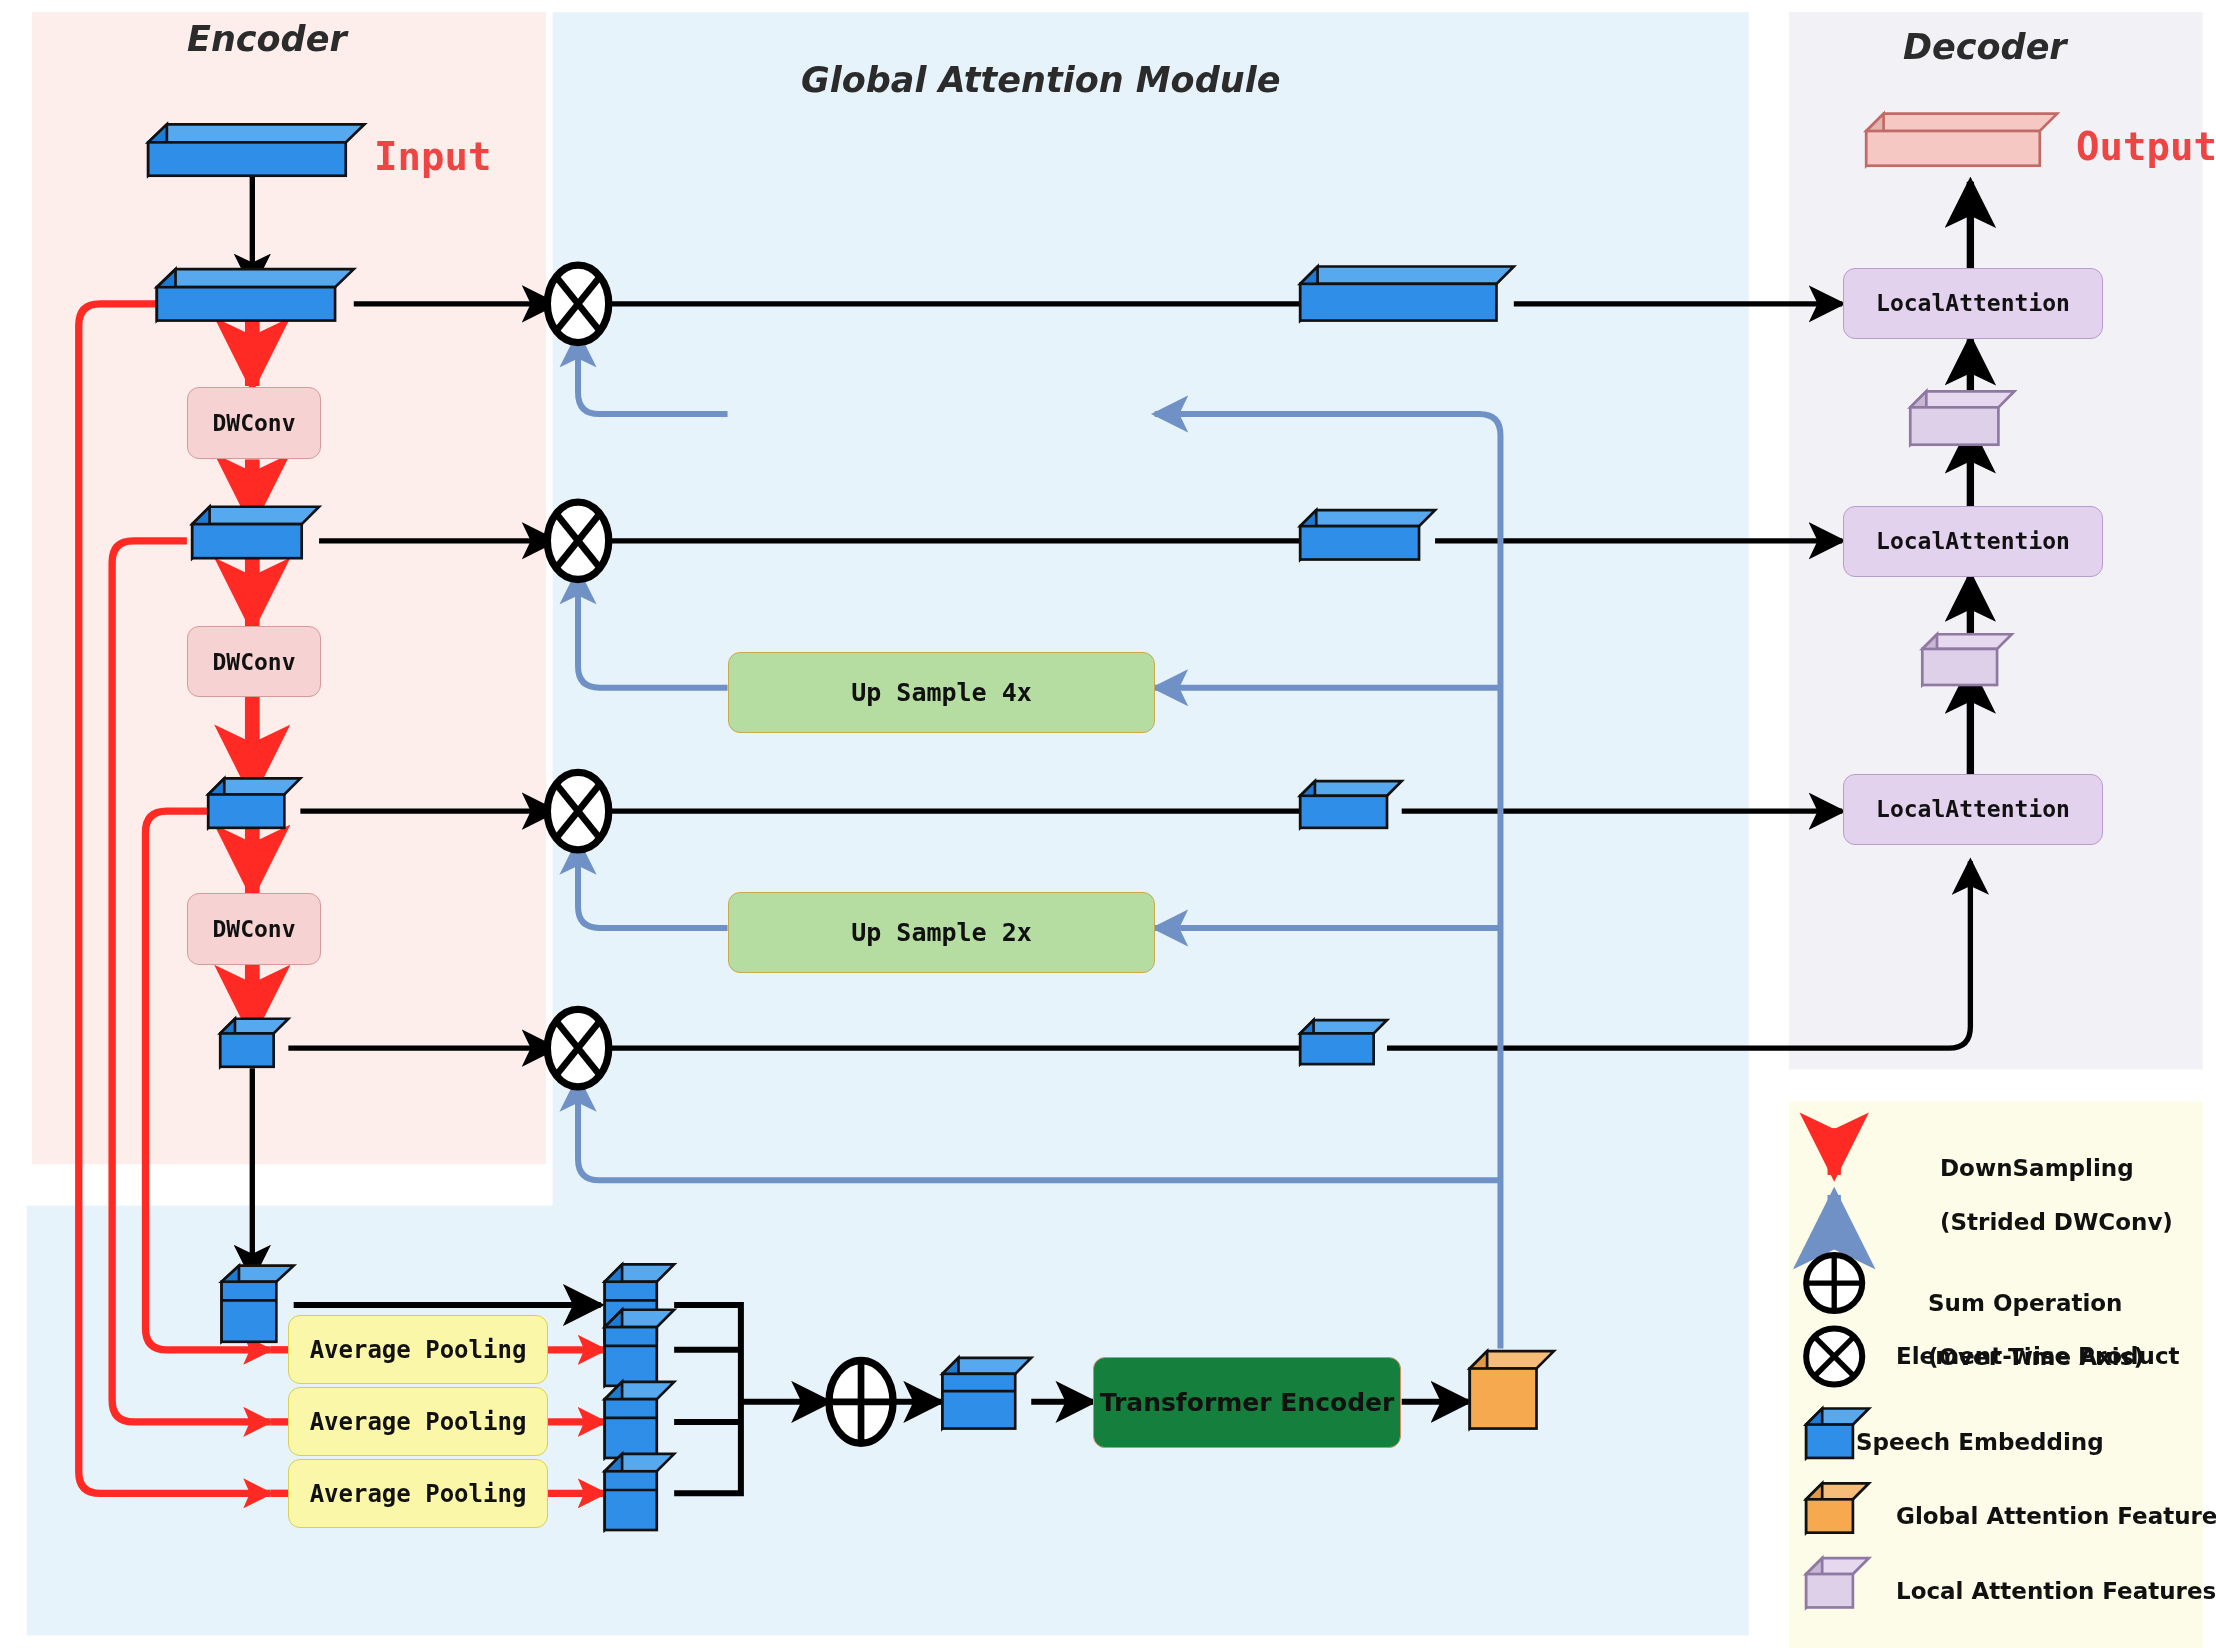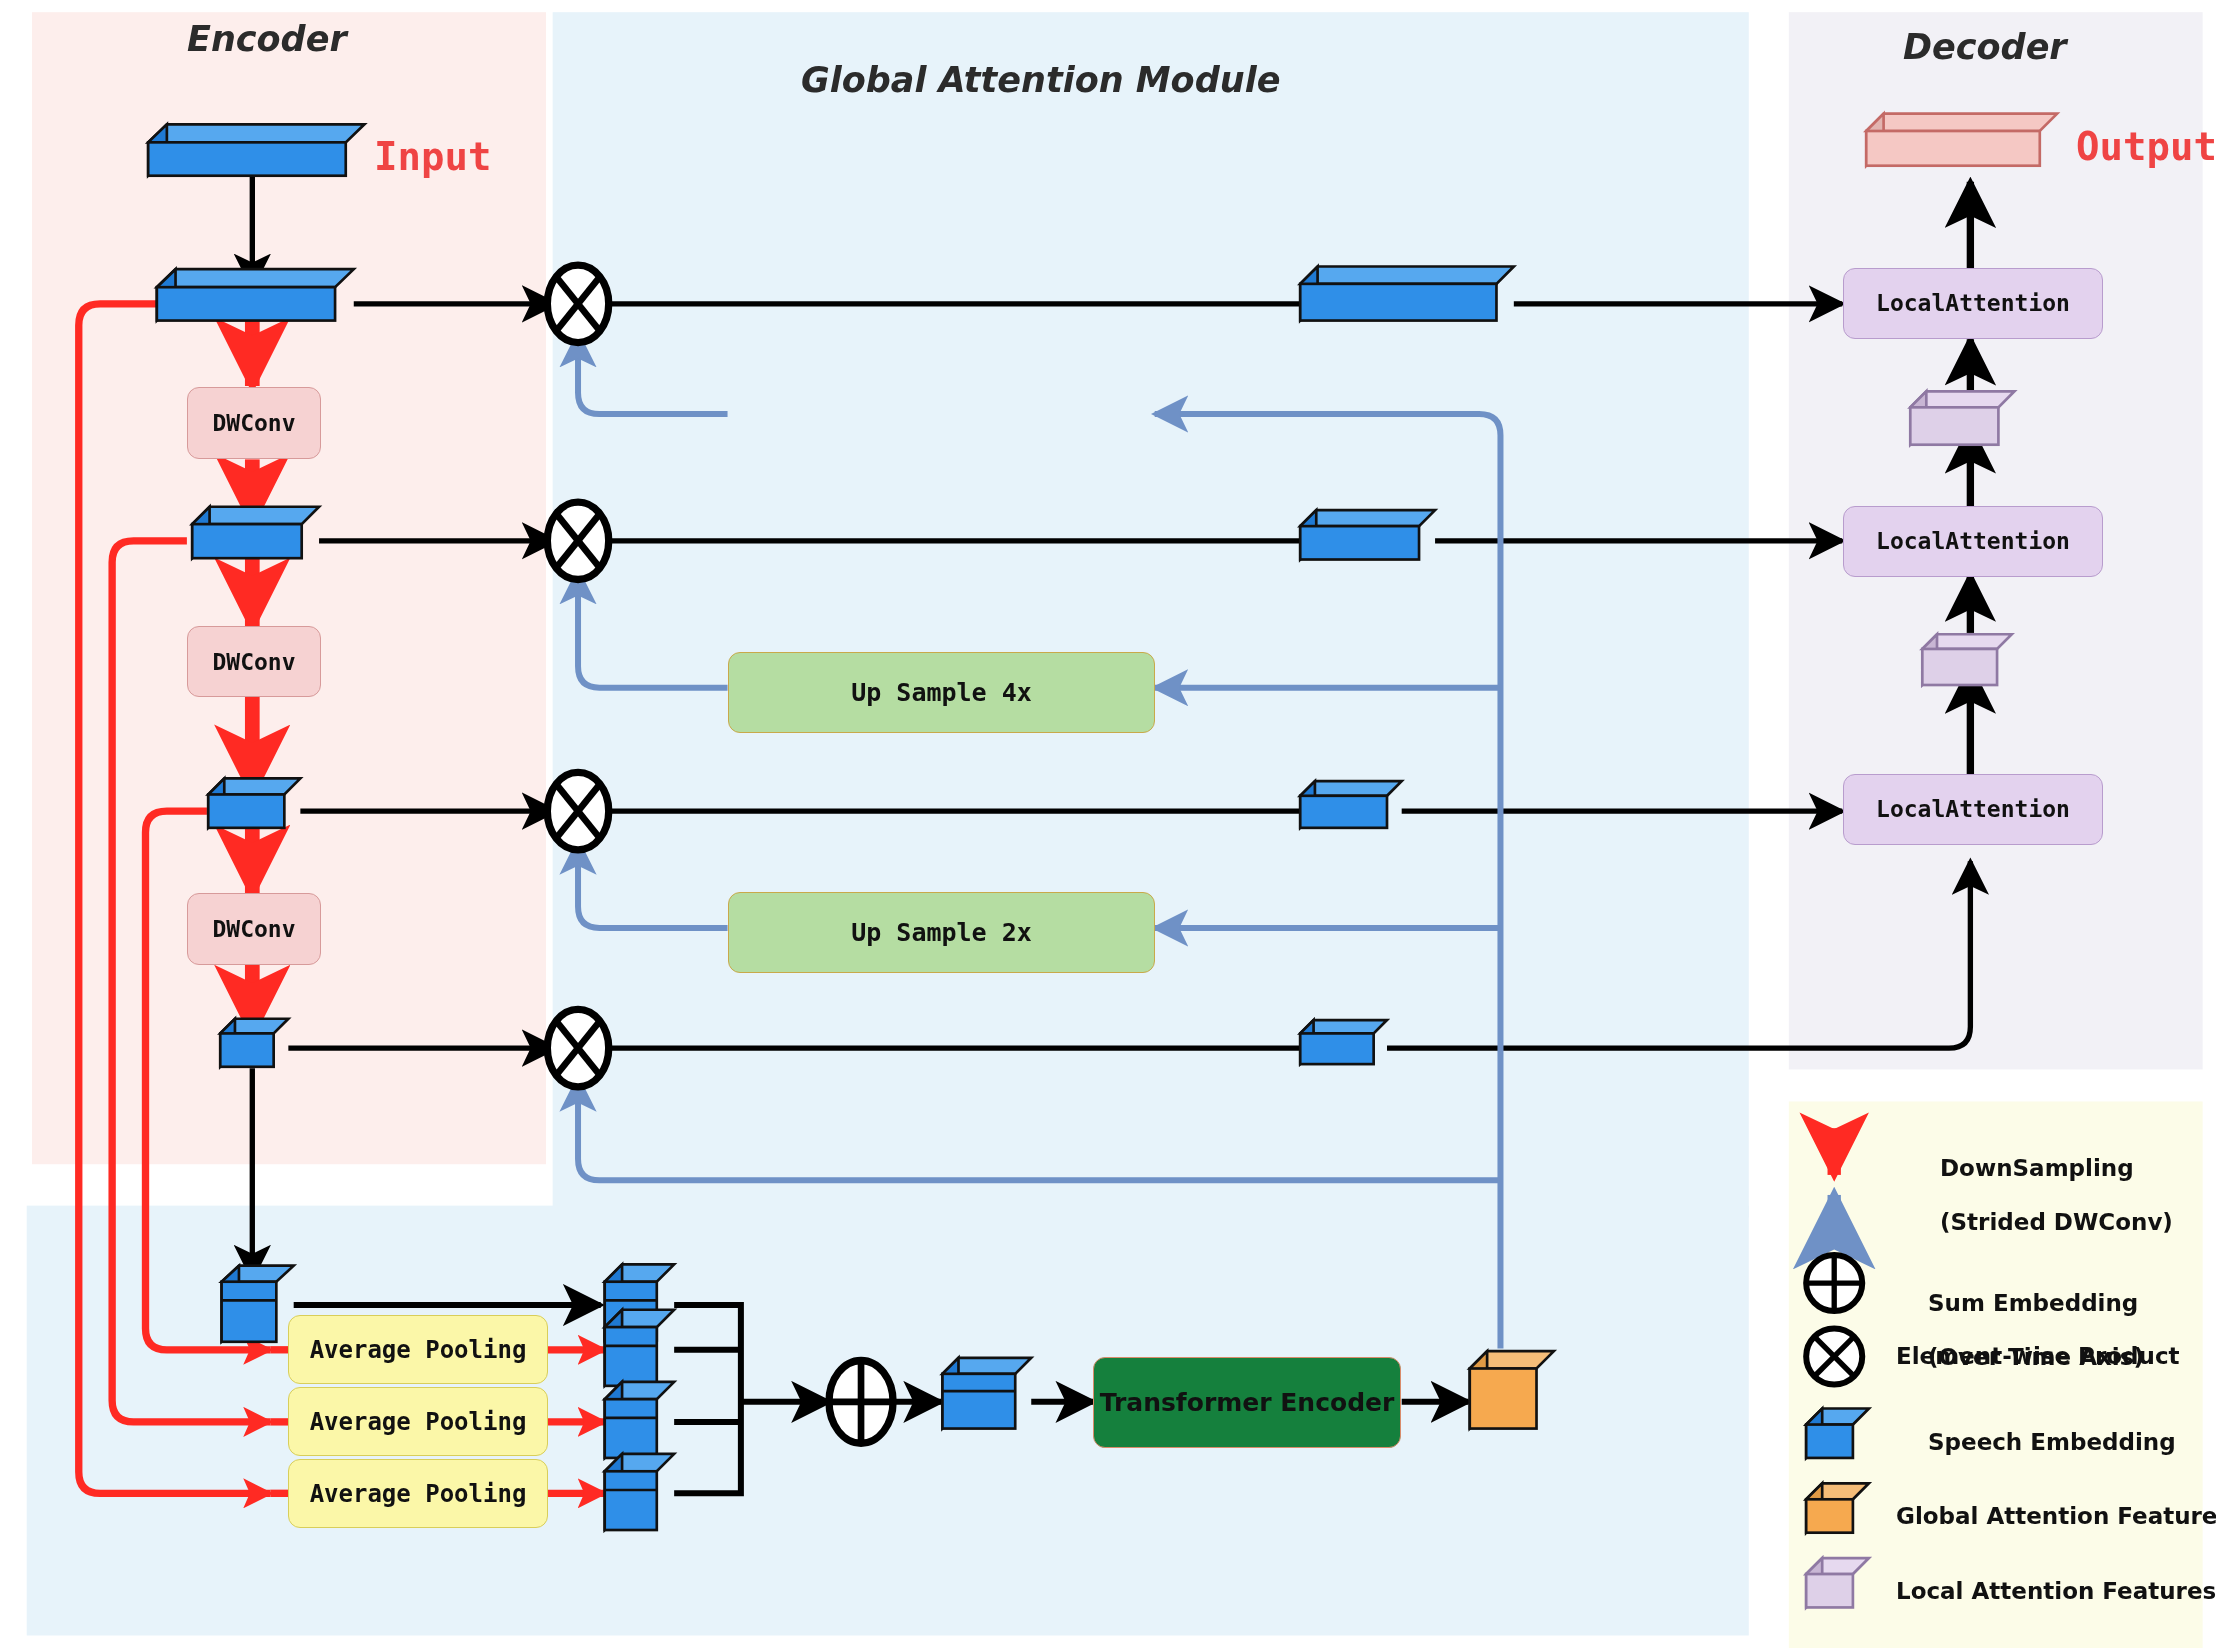--- a/index.html
+++ b/index.html
@@ -308,22 +308,22 @@
   <div class="rbox localattn" style="left:1843px;top:774px;width:260px;height:71px;">
     <span>Local</span>
     <span>Attention</span>
   </div>
 
   <div class="legend-text" style="left:1908px;top:1128px;">
     <span>DownSampling</span><br>
     <span>(Strided DWConv)</span>
   </div>
   <div class="legend-text" style="left:1896px;top:1263px;">
-    <span>Sum Embedding</span><br>
+    <span>Sum Operation</span><br>
     <span>(Over Time Axis)</span>
   </div>
   <div class="legend-text" style="left:1896px;top:1343px;">Element-wise Product</div>
-  <div class="legend-text" style="left:1928px;top:1429px;text-align:right;">Speech Embedding</div>
+  <div class="legend-text" style="left:1856px;top:1429px;text-align:right;">Speech Embedding</div>
   <div class="legend-text" style="left:1896px;top:1503px;">Global Attention Features</div>
   <div class="legend-text" style="left:1896px;top:1578px;">Local Attention Features</div>
 
 </div>
 
 
 </body></html>

